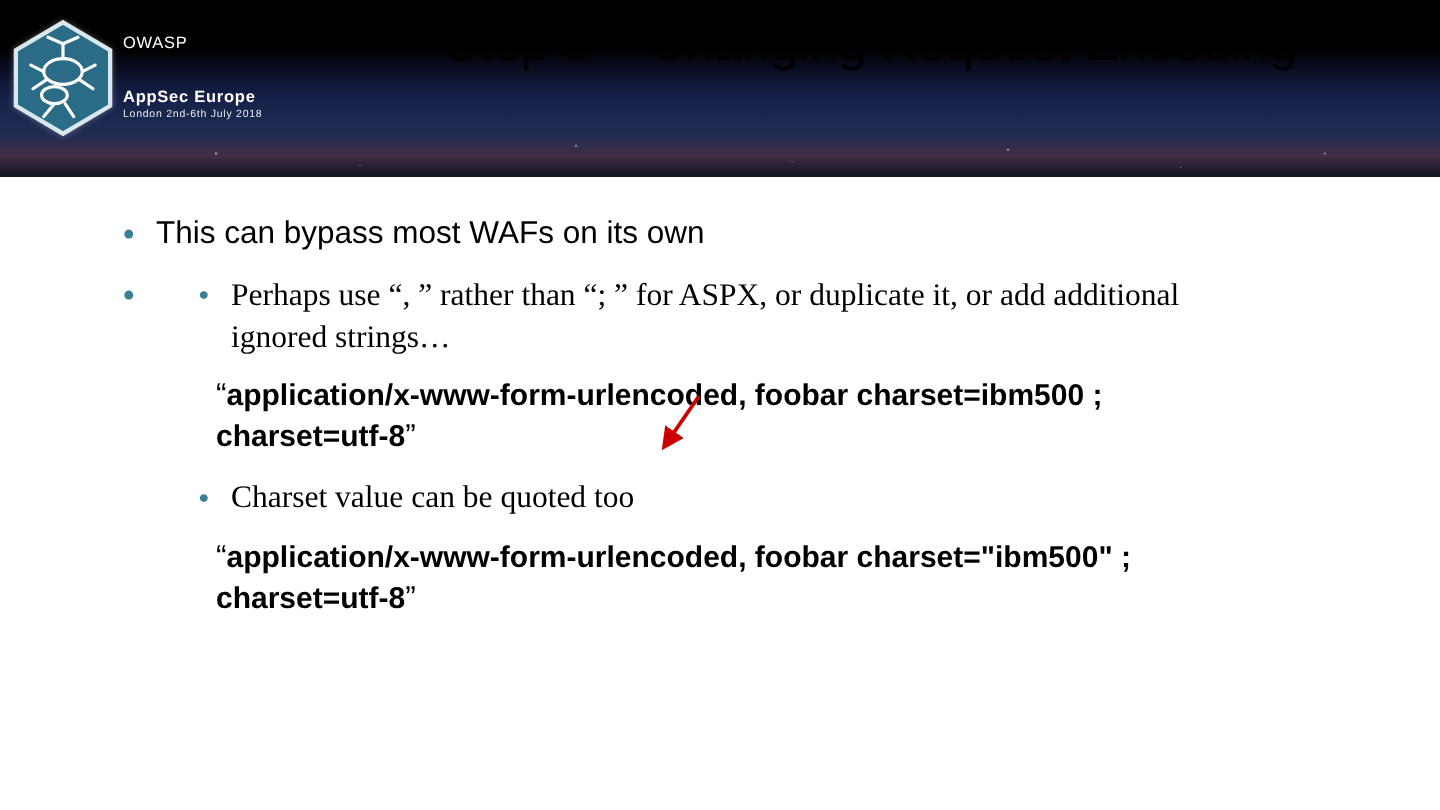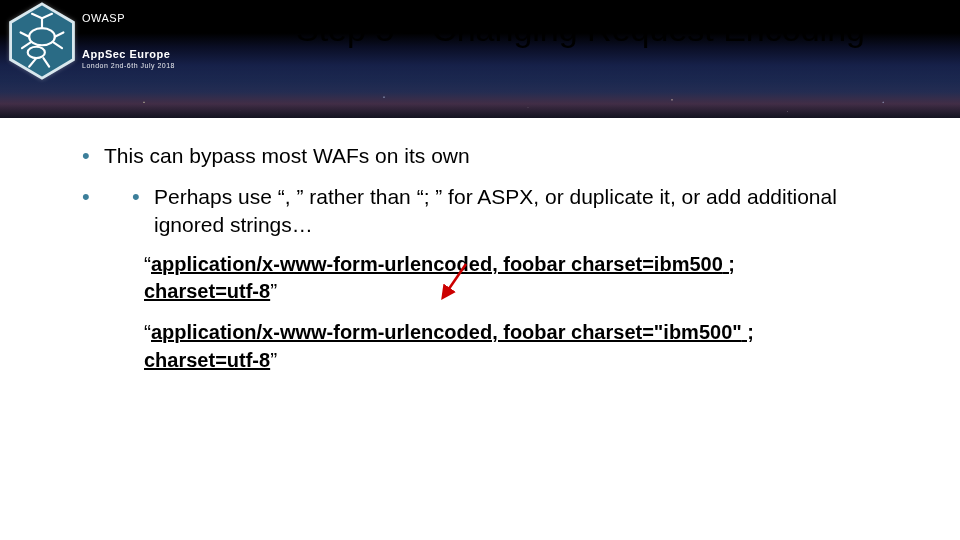--- a/index.html
+++ b/index.html
@@ -23,21 +23,21 @@
       radial-gradient(2px 2px at 15% 70%, rgba(255,255,200,.7), transparent 60%),
       radial-gradient(1px 1px at 25% 85%, rgba(255,255,255,.6), transparent 60%),
       radial-gradient(2px 2px at 40% 60%, rgba(200,220,255,.7), transparent 60%),
       radial-gradient(1px 1px at 55% 80%, rgba(255,255,255,.5), transparent 60%),
       radial-gradient(2px 2px at 70% 65%, rgba(255,230,200,.7), transparent 60%),
       radial-gradient(1px 1px at 82% 88%, rgba(255,255,255,.6), transparent 60%),
       radial-gradient(2px 2px at 92% 70%, rgba(200,220,255,.6), transparent 60%),
       linear-gradient(180deg, transparent, rgba(0,0,0,.3));
   }
   .logo {
-    position: absolute; left: 6px; top: 1px;
+    position: absolute; left: 6px; top: 12px;
     display: flex; align-items: center; gap: 4px;
     z-index: 2;
   }
   .hex {
     width: 72px; height: 80px; position: relative;
     filter: drop-shadow(0 0 2px rgba(255,255,255,.3));
   }
   .hex svg { width: 100%; height: 100%; }
   .logo-text { color:#fff; font-size:11px; line-height:1.15; letter-spacing:.5px; }
   .logo-text .line1{font-weight:300;}
@@ -51,32 +51,32 @@
     z-index:2;
   }
   .content { padding: 24px 116px 0 78px; font-size: 21px; color:#000; }
   ul { list-style: none; }
   .lvl1 > li { position: relative; padding-left: 26px; margin-bottom: 14px; line-height:1.3; }
   .lvl1 > li::before {
     content: "•"; position: absolute; left: 4px; top: 0;
     color: #3c7f9a; font-size: 22px;
   }
   .lvl2 { margin-top: 10px; }
-  .lvl2 > li { position: relative; padding-left: 26px; margin: 4px 0 12px 24px; font-size: 21px; line-height:1.3;}
+  .lvl2 > li { position: relative; padding-left: 26px; margin: 4px 0 12px 24px; font-size: 21px; line-height:1.3;font-family:Liberation Serif, serif;}
   .lvl2 > li::before {
     content: "•"; position: absolute; left: 4px; top: 0;
     color: #3c7f9a; font-size: 22px;
   }
   .code-line {
     margin: 4px 0 14px 40px;
     font-size: 20px;
     line-height:1.3;
   }
   .code-line .q { color:#000; font-size:21px; }
-  .code-line .bold { font-weight:700;text-decoration:underline; }
+  .code-line .bold { font-weight:700; }
   .arrow {
     position: absolute;
     pointer-events:none;
   }
 </style>
 </head>
 <body>
 
 <div class="banner">
   <div class="logo">
@@ -110,20 +110,23 @@
 <div class="content">
   <ul class="lvl1">
     <li>This can bypass most WAFs on its own</li>
     <li>
       <ul class="lvl2">
         <li>Perhaps use “, ” rather than “; ” for ASPX, or duplicate it, or add additional ignored strings…</li>
       </ul>
       <div class="code-line">
         <span class="q">“</span><span class="bold">application/x-www-form-urlencoded, foobar charset=ibm500</span><span class="bold"> ; charset=utf-8</span><span class="q">”</span>
       </div>
+      <ul class="lvl2">
+        <li>Charset value can be quoted too</li>
+      </ul>
       <div class="code-line">
         <span class="q">“</span><span class="bold">application/x-www-form-urlencoded, foobar charset="ibm500"</span><span class="bold"> ; charset=utf-8</span><span class="q">”</span>
       </div>
     </li>
   </ul>
 </div>
 
 <svg class="arrow" style="left:438px; top:260px;" width="34" height="42" viewBox="0 0 34 42">
   <defs>
     <marker id="ah" markerWidth="6" markerHeight="6" refX="4" refY="3" orient="auto">

